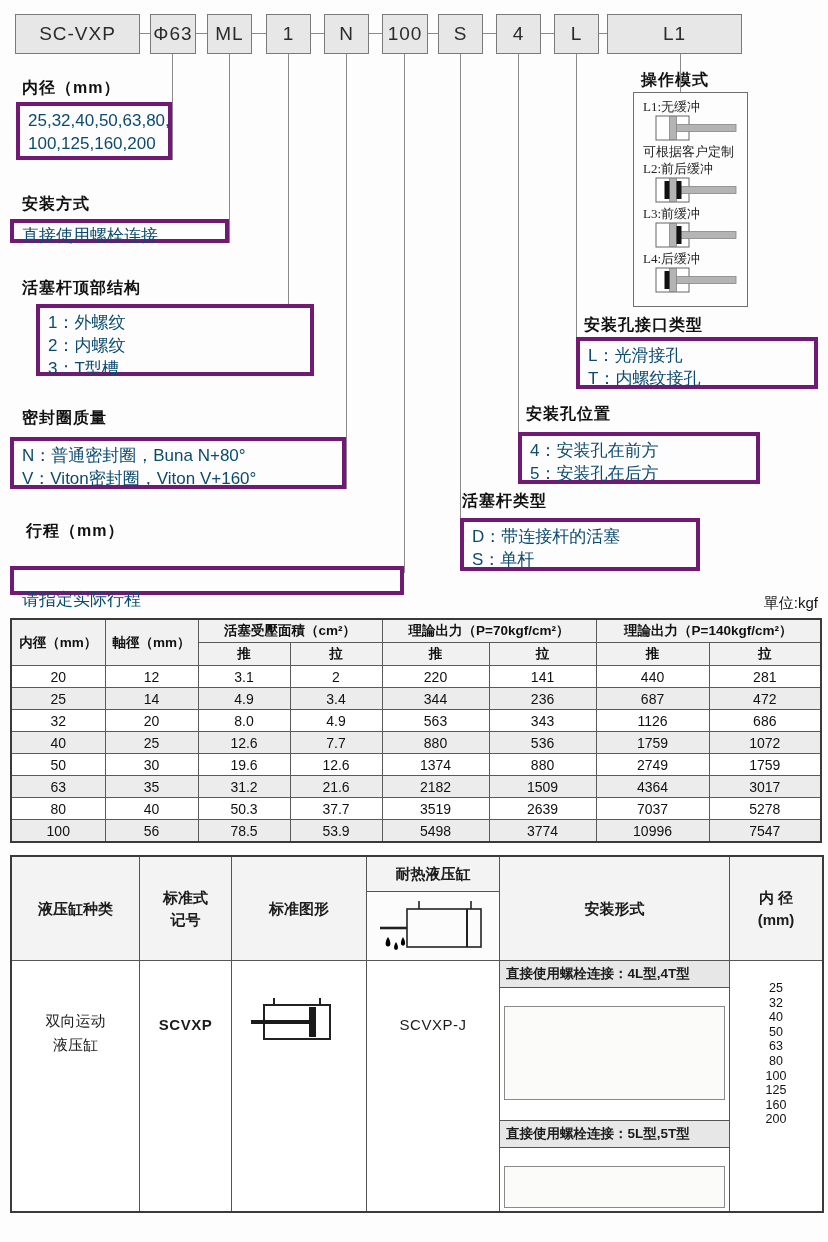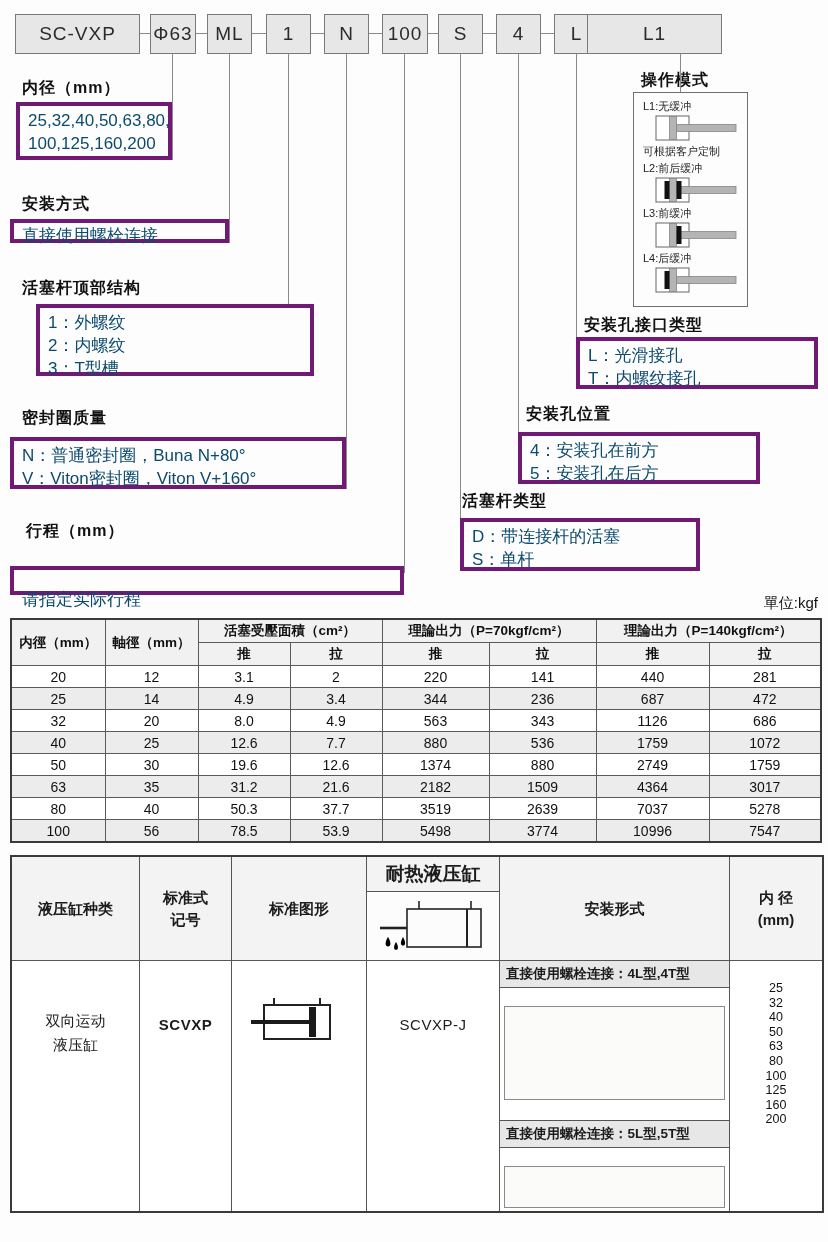--- a/index.html
+++ b/index.html
@@ -12,21 +12,21 @@
             letter-spacing:1px;z-index:2;box-sizing:border-box;}
   .hline{position:absolute;height:1px;background:#8a8a8a;z-index:1;}
   .vline{position:absolute;width:1px;background:#8a8a8a;z-index:1;}
   .co-title{position:absolute;font-size:16px;font-weight:bold;color:#111;letter-spacing:1px;white-space:nowrap;}
   .co-box{position:absolute;border:4px solid #701a75;background:#fdfdfd;box-sizing:border-box;
           padding:3px 8px;font-size:17px;color:#0c4a6e;z-index:2;}
   .co-box .ln{line-height:23px;white-space:nowrap;}
   
   .om-box{position:absolute;border:1px solid #6f6f6f;background:#fdfdfd;box-sizing:border-box;
           padding:6px 0 0 9px;z-index:2;}
-  .om-label{font-size:11px;line-height:15px;color:#222;white-space:nowrap;}
+  .om-label{font-size:13px;line-height:15px;color:#222;white-space:nowrap;font-family:Liberation Serif, serif;}
   .om-icon{margin:1px 0 3px 12px;display:block;}
 
   
   .unit-label{position:absolute;font-size:15px;color:#111;}
   table.force{position:absolute;left:10px;top:618px;border-collapse:collapse;table-layout:fixed;
               width:810px;font-size:14px;color:#111;background:#fff;border:2px solid #3a3a3a;}
   table.force th,table.force td{border:1px solid #5a5a5a;text-align:center;padding:0;height:21px;
               overflow:hidden;white-space:nowrap;}
   table.force th{background:#f1f1f1;font-weight:bold;height:22px;font-size:13.5px;}
   table.force tr.alt td{background:#ececec;}
@@ -35,21 +35,21 @@
   .model{position:absolute;left:10px;top:855px;width:814px;height:358px;border:2px solid #3a3a3a;
          box-sizing:border-box;display:grid;grid-template-columns:128px 92px 135px 133px 230px 1fr;
          grid-template-rows:104px 1fr;background:#fff;}
   .mcell{border-right:1px solid #555;border-bottom:1px solid #555;box-sizing:border-box;min-width:0;}
   .mcell.last{border-right:none;}
   .mcell.body{border-bottom:none;}
   .mhead{background:#f3f3f3;display:flex;align-items:center;justify-content:center;text-align:center;
          font-size:15px;font-weight:bold;white-space:pre-line;line-height:22px;}
   .heat-head{display:flex;flex-direction:column;background:#fff;}
   .heat-top{height:34px;border-bottom:1px solid #555;background:#f3f3f3;display:flex;align-items:center;
-            justify-content:center;font-size:19px;font-weight:bold;}
+            justify-content:center;font-size:15px;font-weight:bold;}
   .heat-ico{flex:1;display:flex;align-items:center;justify-content:center;background:#fcfcfc;}
   .mbody-txt{display:flex;justify-content:center;padding-top:48px;text-align:center;font-size:15px;
              white-space:pre-line;line-height:24px;}
   .mono-code{font-weight:bold;letter-spacing:.5px;}
   .mount-bar{height:26px;background:#e7e7e7;border-bottom:1px solid #555;display:flex;align-items:center;
              padding-left:6px;font-size:13.5px;font-weight:bold;white-space:nowrap;overflow:hidden;}
   .mount-bar.second{border-top:1px solid #555;margin-top:2px;}
   .mount-img{margin:2px 4px;border:1px solid #8a8a8a;background:#fbfbf9;}
   .bore-list{padding-top:20px;text-align:center;font-size:12.5px;line-height:14.6px;color:#111;}
 </style>
@@ -61,21 +61,21 @@
   <div class="hline" style="left:100px;top:33px;width:580px;"></div>
   <div class="code-box" style="left:15px;width:125px;">SC-VXP</div>
   <div class="code-box" style="left:150px;width:46px;">Φ63</div>
   <div class="code-box" style="left:207px;width:45px;">ML</div>
   <div class="code-box" style="left:266px;width:45px;">1</div>
   <div class="code-box" style="left:324px;width:45px;">N</div>
   <div class="code-box" style="left:382px;width:46px;">100</div>
   <div class="code-box" style="left:438px;width:45px;">S</div>
   <div class="code-box" style="left:496px;width:45px;">4</div>
   <div class="code-box" style="left:554px;width:45px;">L</div>
-  <div class="code-box" style="left:587px;width:135px;">L1</div>
+  <div class="code-box" style="left:607px;width:135px;">L1</div>
 
   <div class="vline" style="left:172px;top:54px;height:106px;"></div>
   <div class="vline" style="left:229px;top:54px;height:189px;"></div>
   <div class="vline" style="left:288px;top:54px;height:322px;"></div>
   <div class="vline" style="left:346px;top:54px;height:435px;"></div>
   <div class="vline" style="left:404px;top:54px;height:519px;"></div>
   <div class="vline" style="left:460px;top:54px;height:464px;"></div>
   <div class="vline" style="left:518px;top:54px;height:378px;"></div>
   <div class="vline" style="left:576px;top:54px;height:283px;"></div>
   <div class="vline" style="left:680px;top:54px;height:38px;"></div>

